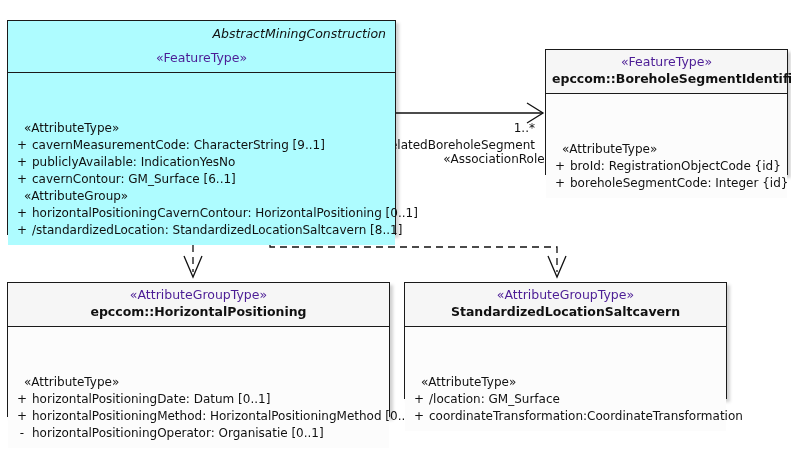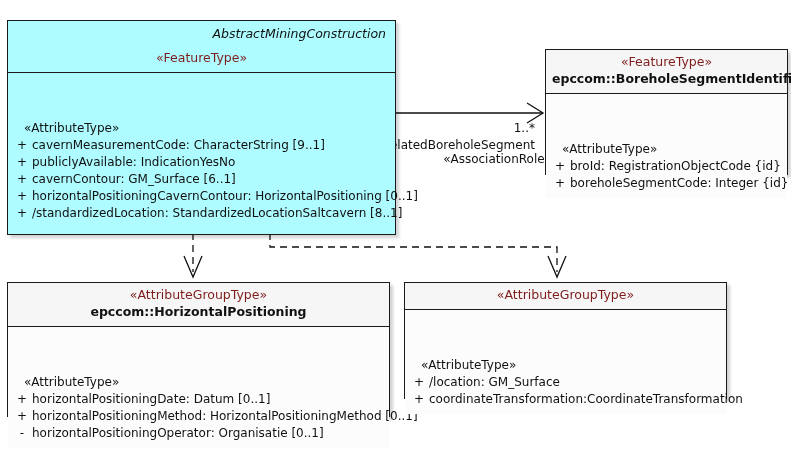--- a/index.html
+++ b/index.html
@@ -48,21 +48,21 @@
     box-sizing: border-box;
     padding: 4px 6px 6px 6px;
     text-align: center;
     background: #f6f6f6;
     border-bottom: 1.6px solid #1a1a1a;
   }
   .uml-box.cyan .uml-header { border-bottom: 1.6px solid #1a1a1a; }
 
   .stereotype {
     font-size: 12.5px;
-    color: #7f1d1d;
+    color: #4c1d95;
     line-height: 16px;
     white-space: nowrap;
   }
   .classname {
     font-size: 12.5px;
     font-weight: bold;
     color: #111;
     line-height: 17px;
     white-space: nowrap;
   }
@@ -178,20 +178,21 @@
       </div>
       <div class="attr-row">
         <span class="attr-vis">+</span>
         <span class="attr-text">publiclyAvailable: IndicationYesNo</span>
       </div>
       <div class="attr-row">
         <span class="attr-vis">+</span>
         <span class="attr-text">cavernContour: GM_Surface [6..1]</span>
       </div>
 
+      <div class="attr-group-label">«AttributeGroup»</div>
 
       <div class="attr-row">
         <span class="attr-vis">+</span>
         <span class="attr-text">horizontalPositioningCavernContour: HorizontalPositioning [0..1]</span>
       </div>
       <div class="attr-row">
         <span class="attr-vis">+</span>
         <span class="attr-text">/standardizedLocation: StandardizedLocationSaltcavern [8..1]</span>
       </div>
     </div>
@@ -238,20 +239,21 @@
         <span class="attr-vis">-</span>
         <span class="attr-text">horizontalPositioningOperator: Organisatie [0..1]</span>
       </div>
     </div>
   </div>
 
   <div class="uml-box" style="left:404px; top:282px; width:323px; height:117px;">
 
     <div class="uml-header">
       <div class="stereotype">«AttributeGroupType»</div>
+      <div class="classname">StandardizedLocationSaltcavern</div>
     </div>
 
     <div class="uml-compartment">
       <div class="attr-group-label">«AttributeType»</div>
       <div class="attr-row">
         <span class="attr-vis">+</span>
         <span class="attr-text">/location: GM_Surface</span>
       </div>
       <div class="attr-row">
         <span class="attr-vis">+</span>

